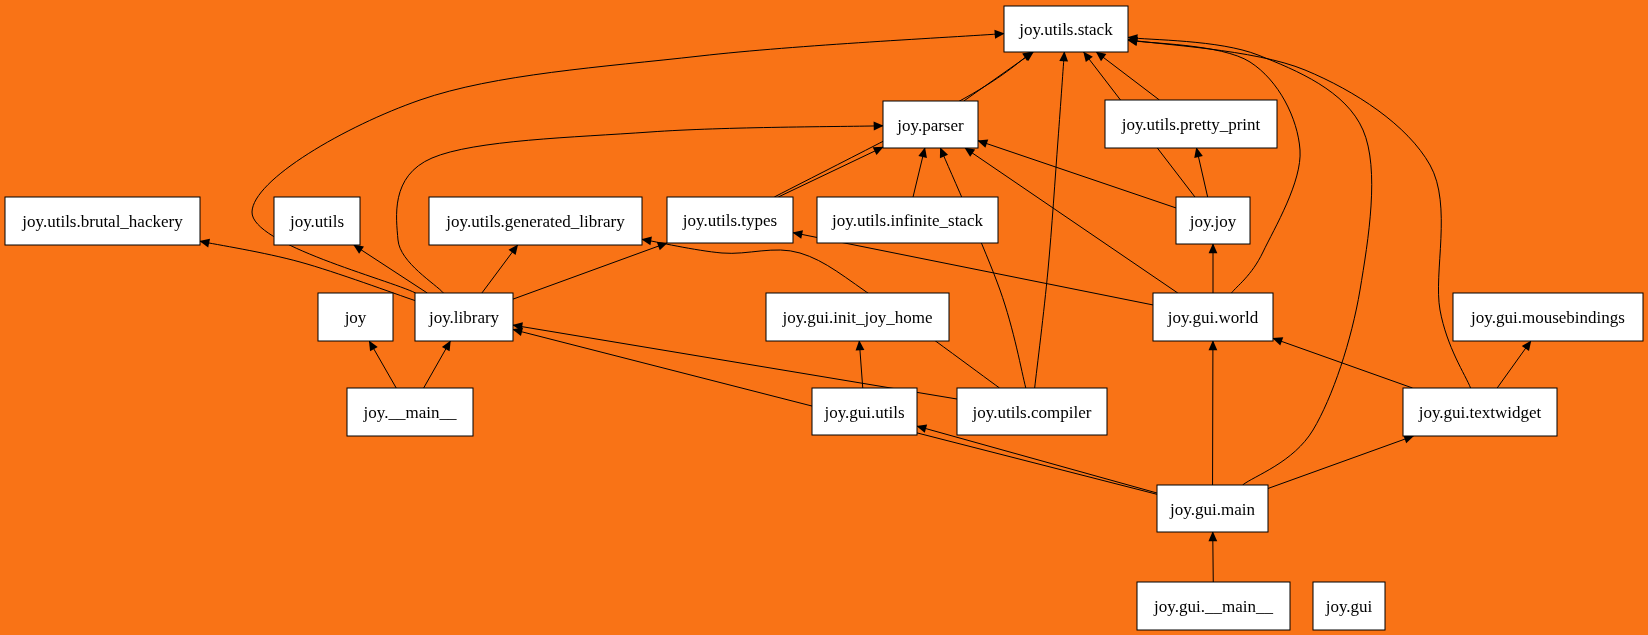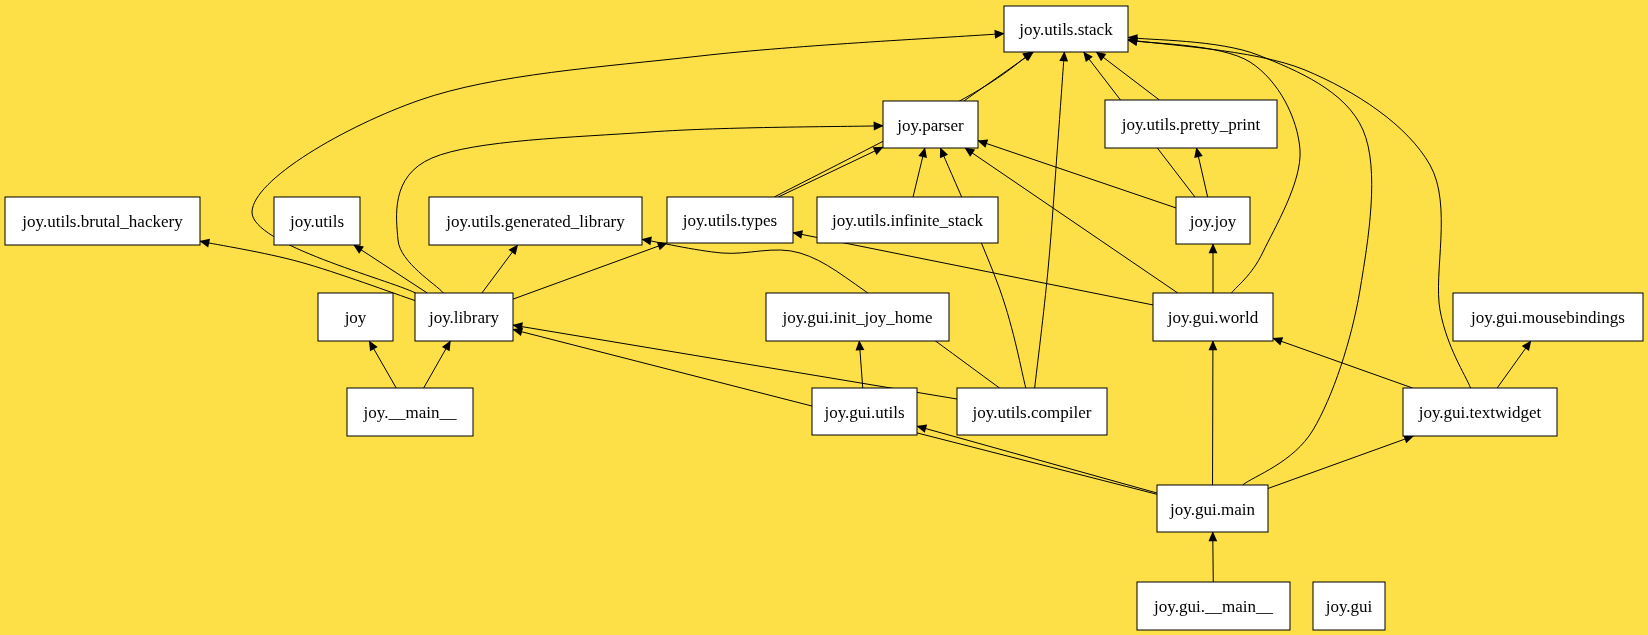--- a/index.html
+++ b/index.html
@@ -4,21 +4,21 @@
 <style>
   html, body {
     margin: 0;
     padding: 0;
     background: #ffffff;
   }
   .graph-wrap {
     width: 1648px;
     height: 635px;
     position: relative;
-    background: #fde047;
+    background: #f97316;
     overflow: hidden;
   }
   svg {
     display: block;
   }
   .edge {
     fill: none;
     stroke: #000000;
     stroke-width: 1;
   }

